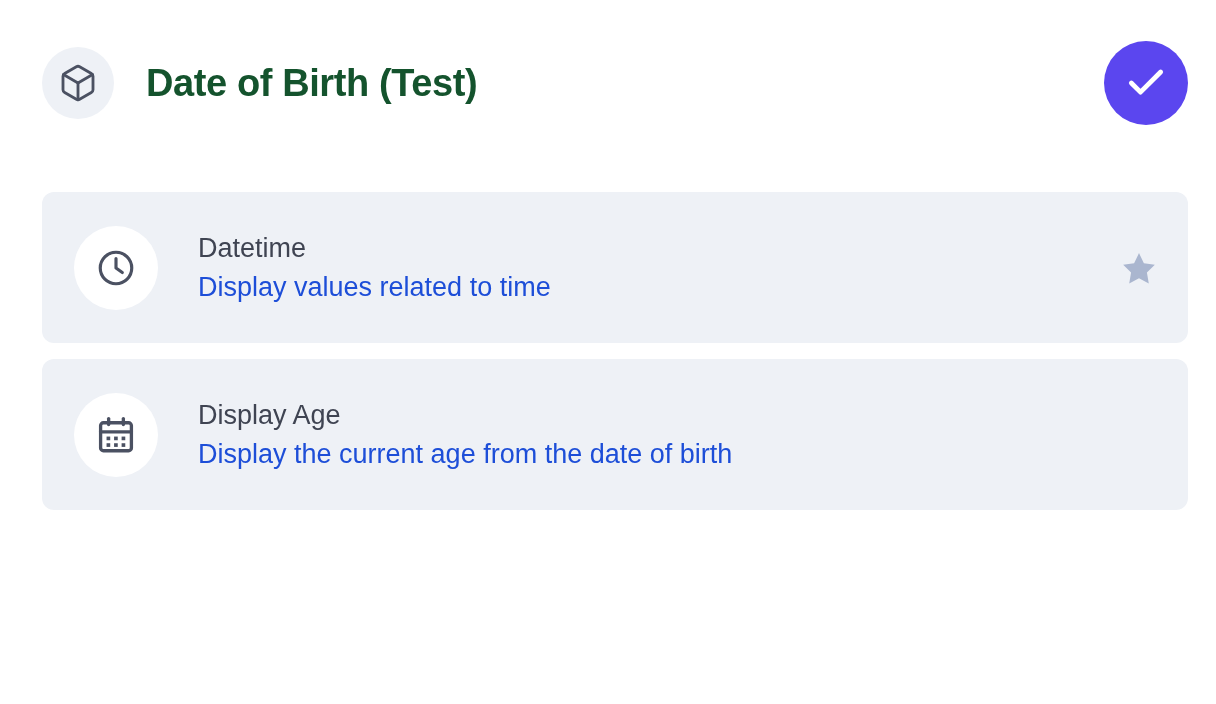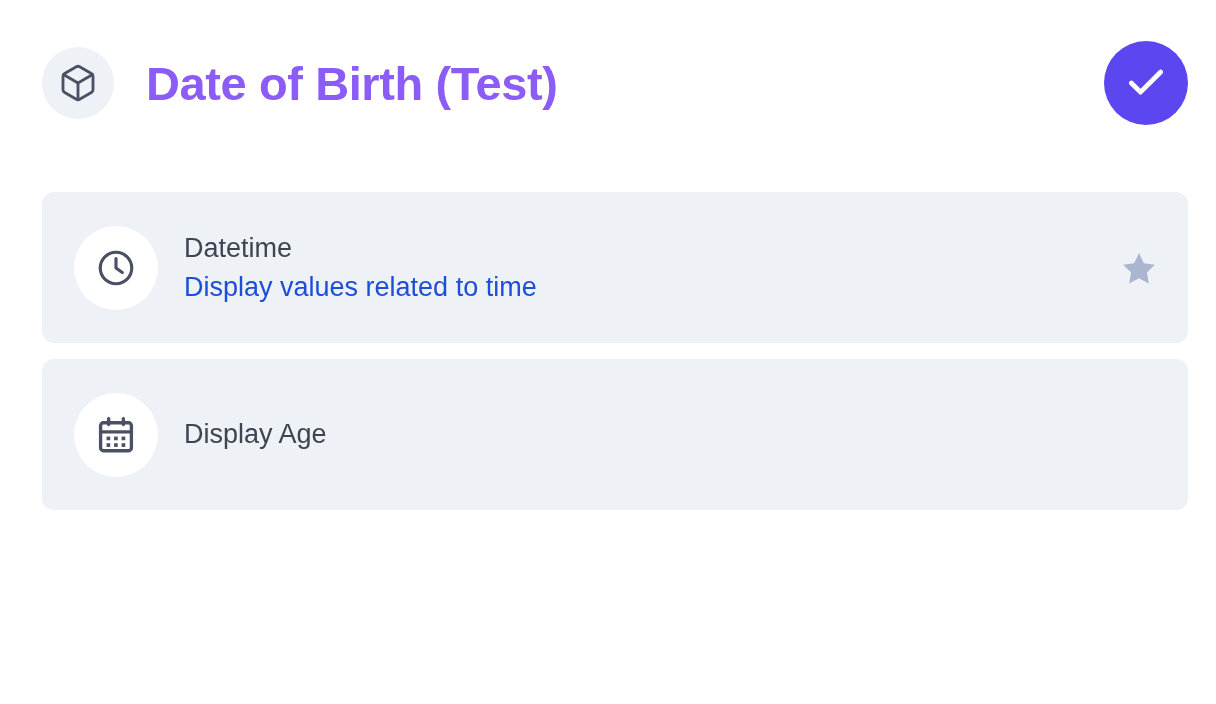--- a/index.html
+++ b/index.html
@@ -39,23 +39,23 @@
     border-radius: 50%;
     background: #eef1f6;
     display: flex;
     align-items: center;
     justify-content: center;
     flex: 0 0 auto;
   }
 
   .page-title {
     margin-left: 32px;
-    font-size: 47px;
+    font-size: 38px;
     font-weight: bold;
-    color: #8b5cf6;
+    color: #14532d;
     letter-spacing: -0.4px;
     white-space: nowrap;
     line-height: 1;
   }
 
   .header-spacer { flex: 1 1 auto; }
 
   .confirm-button {
     width: 84px;
     height: 84px;
@@ -96,21 +96,21 @@
     height: 84px;
     border-radius: 50%;
     background: #ffffff;
     display: flex;
     align-items: center;
     justify-content: center;
     flex: 0 0 auto;
   }
 
   .option-text {
-    margin-left: 26px;
+    margin-left: 40px;
     display: flex;
     flex-direction: column;
     justify-content: center;
     min-width: 0;
   }
 
   .option-title {
     font-size: 27px;
     color: #3f4452;
     line-height: 1.28;
@@ -202,20 +202,21 @@
             <rect x="10.9" y="12.9" width="2.1" height="2.1"></rect>
             <rect x="15.2" y="12.9" width="2.1" height="2.1"></rect>
             <rect x="6.6" y="16.7" width="2.1" height="2.1"></rect>
             <rect x="10.9" y="16.7" width="2.1" height="2.1"></rect>
             <rect x="15.2" y="16.7" width="2.1" height="2.1"></rect>
           </g>
         </svg>
       </div>
       <div class="option-text">
         <div class="option-title">Display Age</div>
+        <div class="option-subtitle">Display the current age from the date of birth</div>
       </div>
       <div class="option-spacer"></div>
       <div class="star-icon hidden">
         <svg width="38" height="38" viewBox="0 0 24 24" fill="#aab6cf" stroke="none" aria-hidden="true">
           <polygon points="12 2.6 15.09 9.01 22 9.93 17 14.9 18.18 21.8 12 18.52 5.82 21.8 7 14.9 2 9.93 8.91 9.01 12 2.6"></polygon>
         </svg>
       </div>
     </div>
 
   </div>

